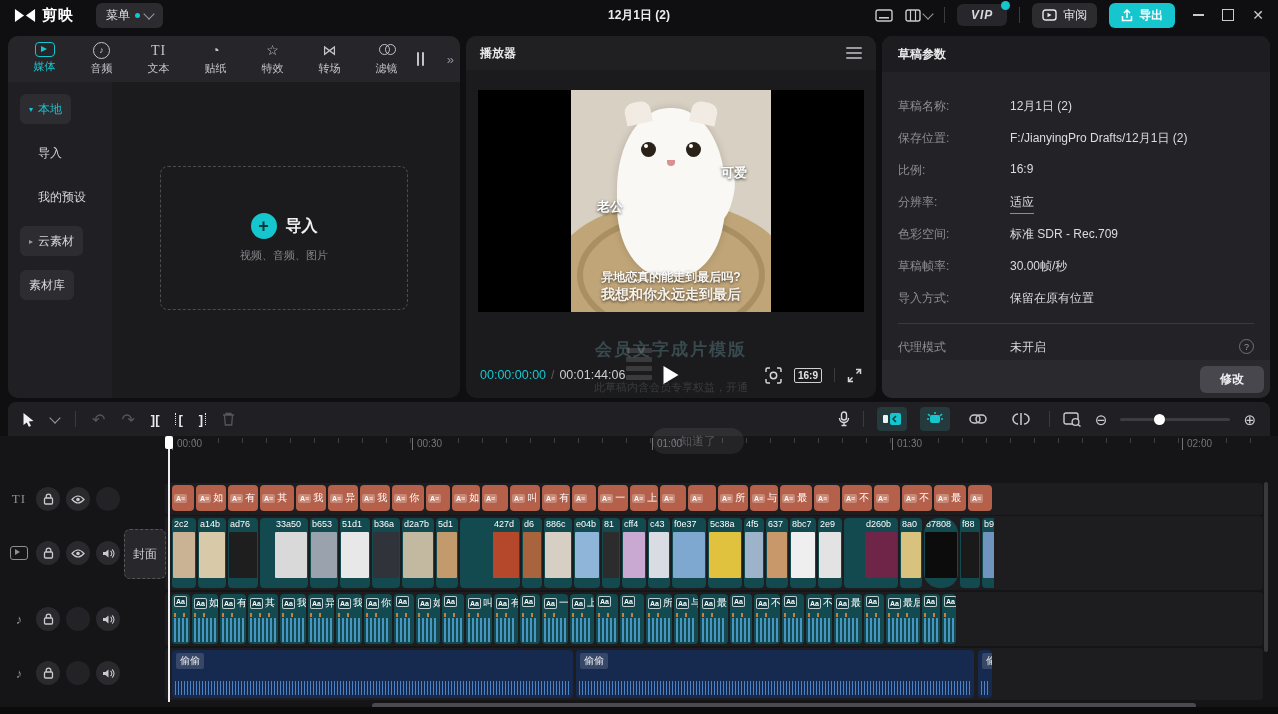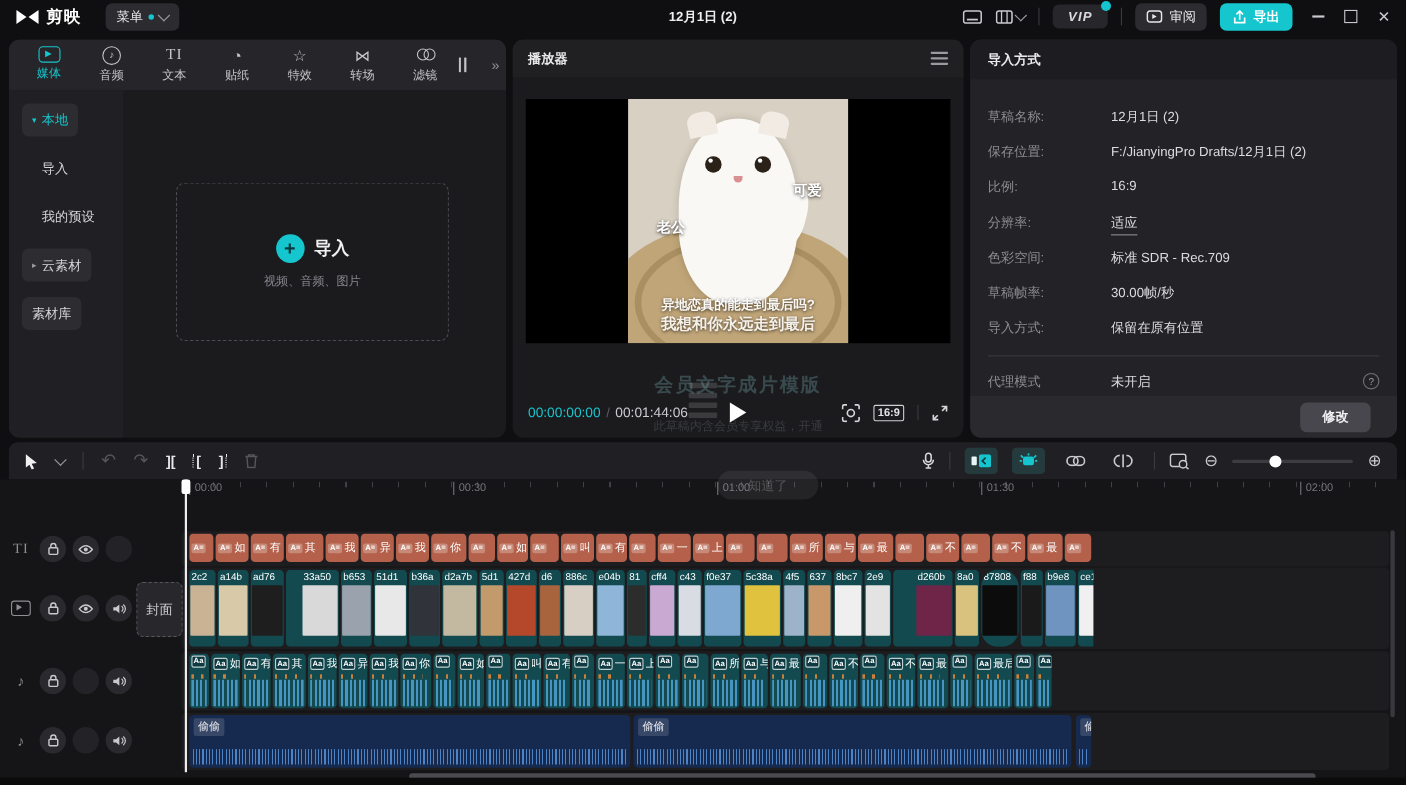--- a/index.html
+++ b/index.html
@@ -94,21 +94,21 @@
   .ratio-box{border:1.3px solid #cfcfd4;border-radius:2px;font-size:10px;font-weight:700;padding:1px 3px;color:#e4e4e8;}
   .pp-sep{width:1px;height:14px;background:#3a3a3f;}
   
   .dp-header{position:absolute;left:0;top:0;right:0;height:36px;display:flex;align-items:center;padding:0 16px;font-weight:700;background:#1d1d21;color:#eaeaed;}
   .param-row{position:absolute;left:16px;right:16px;height:20px;display:flex;}
   .param-label{width:112px;color:#8c8c92;}
   .param-value{color:#dcdcdf;}
   .param-value.link{border-bottom:1px solid #8c8c92;padding-bottom:1px;}
   .dp-divider{position:absolute;left:16px;right:16px;top:287px;height:1px;background:#3a3a3e;}
   .help-circle{position:absolute;right:16px;top:303px;width:13px;height:13px;border:1px solid #707076;border-radius:50%;color:#9a9aa0;font-size:9px;display:flex;align-items:center;justify-content:center;}
-  .dp-footer{position:absolute;left:0;right:0;bottom:0;height:38px;background:#2a2a2e;display:flex;align-items:center;justify-content:flex-end;padding:0 24px;}
+  .dp-footer{position:absolute;left:0;right:0;bottom:0;height:38px;background:#2a2a2e;display:flex;align-items:center;justify-content:flex-end;padding:0 6px;}
   .modify-btn{background:#47474d;border-radius:6px;padding:5px 20px;color:#f0f0f3;font-weight:700;}
   
   .tl-toolbar{position:absolute;left:8px;top:402px;width:1262px;height:34px;background:#202024;border-radius:8px 8px 0 0;display:flex;align-items:center;padding:0 14px;box-sizing:border-box;}
   .tool{display:flex;align-items:center;color:#cfcfd4;margin-right:16px;}
   .tool.dim{color:#55555b;}
   .tool-sep{width:1px;height:16px;background:#3a3a3f;margin-right:16px;}
   .split-ico{font-size:13px;font-weight:700;color:#e8e8ec;letter-spacing:0;display:flex;align-items:center;gap:2px;}
   .dotbar{width:0;height:12px;border-left:1.6px dotted #e8e8ec;}
   .tlb-right{margin-left:auto;display:flex;align-items:center;gap:13px;}
   .tgl{width:30px;height:24px;border-radius:4px;display:flex;align-items:center;justify-content:center;}
@@ -346,21 +346,21 @@
         <span>
           <svg width="15" height="15" viewBox="0 0 15 15">
               <path d="M9 1.5 H13.5 V6 M13.5 1.5 L9.5 5.5 M6 13.5 H1.5 V9 M1.5 13.5 L5.5 9.5" fill="none" stroke="#d5d5d9" stroke-width="1.5"></path>
             </svg>
         </span>
       </span>
     </div>
   </div>
 
   <div class="panel" id="params-panel">
-    <div class="dp-header">导入方式</div>
+    <div class="dp-header">草稿参数</div>
     <div id="params-rows">
         <div class="param-row" style="top: 62px;">
           <span class="param-label">草稿名称:</span>
           <span class="param-value">12月1日 (2)</span>
         </div>
         <div class="param-row" style="top: 94px;">
           <span class="param-label">保存位置:</span>
           <span class="param-value">F:/JianyingPro Drafts/12月1日 (2)</span>
         </div>
         <div class="param-row" style="top: 126px;">
@@ -691,21 +691,21 @@
           <div class="vclip-thumb" style="background: rgb(48, 51, 58);"></div>
         </div>
         <div class="vclip" style="width: 32px;">
           <div class="vclip-name">d2a7b</div>
           <div class="vclip-thumb" style="background: rgb(194, 185, 160);"></div>
         </div>
         <div class="vclip" style="width: 22px;">
           <div class="vclip-name">5d1</div>
           <div class="vclip-thumb" style="background: rgb(194, 154, 107);"></div>
         </div>
-        <div class="vclip" style="width: 28px;">
+        <div class="vclip" style="width: 28px; padding-left: 32px;">
           <div class="vclip-name">427d</div>
           <div class="vclip-thumb" style="background: rgb(181, 72, 42);"></div>
         </div>
         <div class="vclip" style="width: 20px;">
           <div class="vclip-name">d6</div>
           <div class="vclip-thumb" style="background: rgb(168, 100, 60);"></div>
         </div>
         <div class="vclip" style="width: 28px;">
           <div class="vclip-name">886c</div>
           <div class="vclip-thumb" style="background: rgb(216, 207, 196);"></div>

